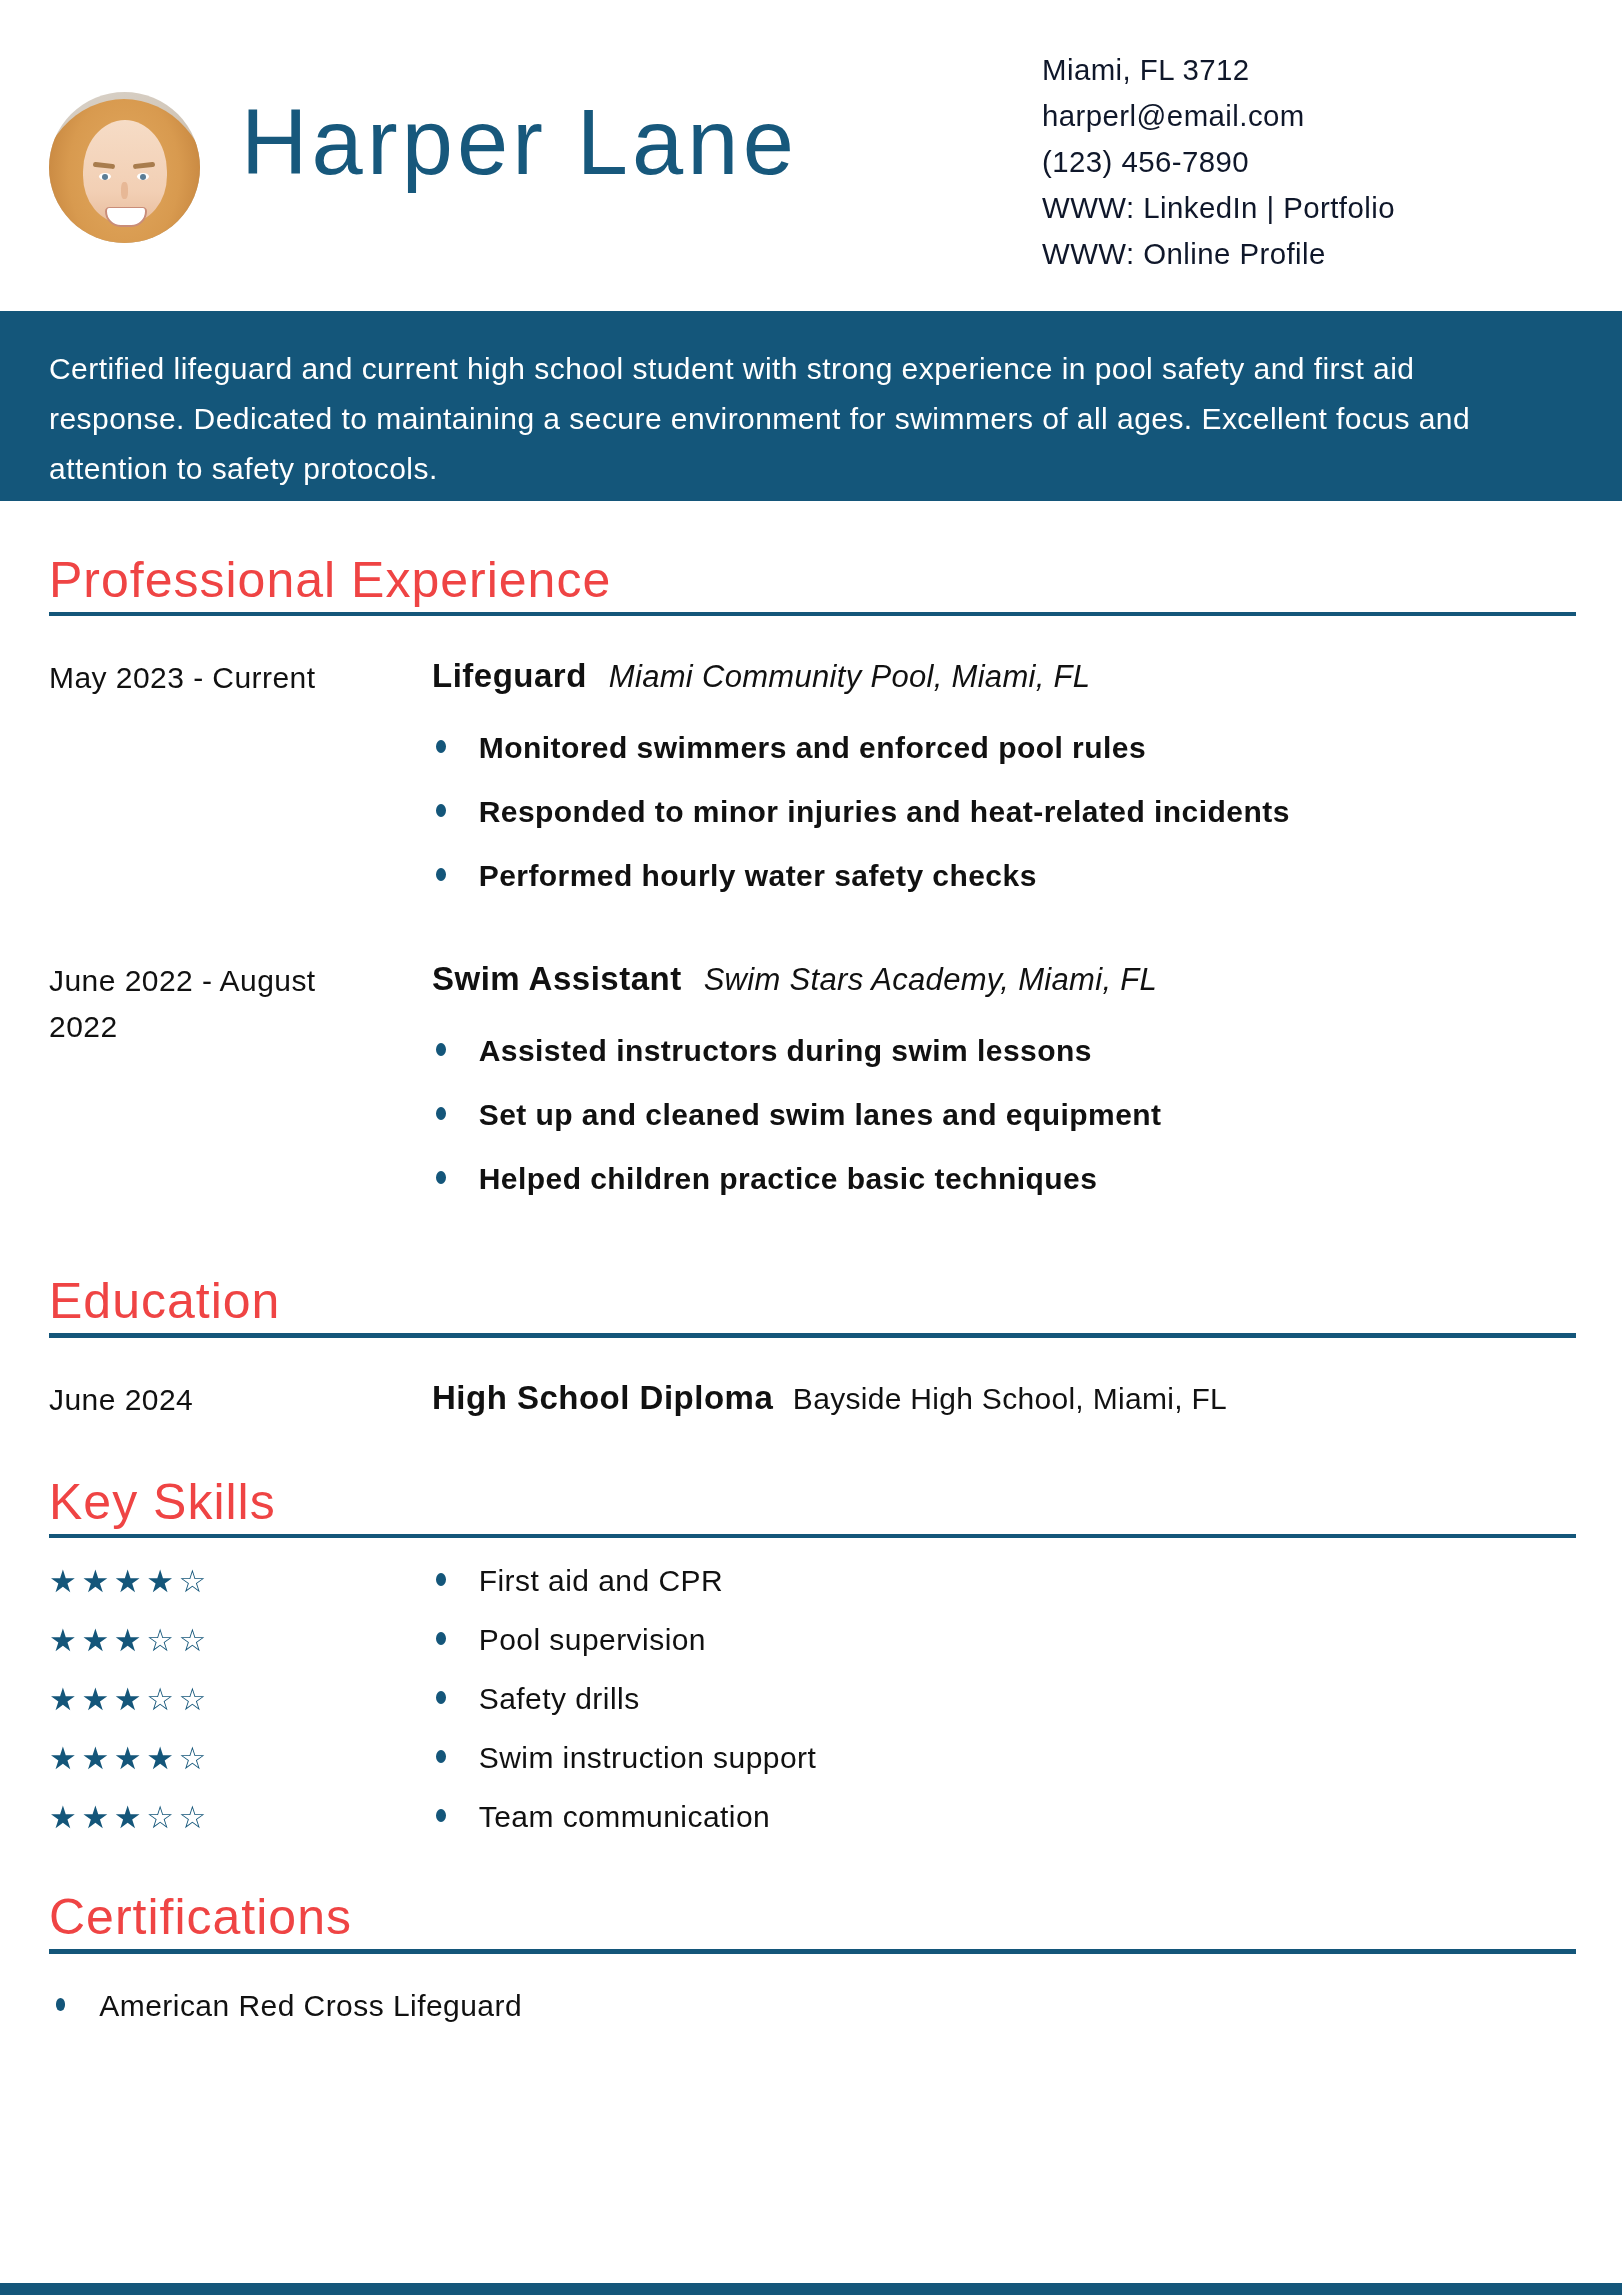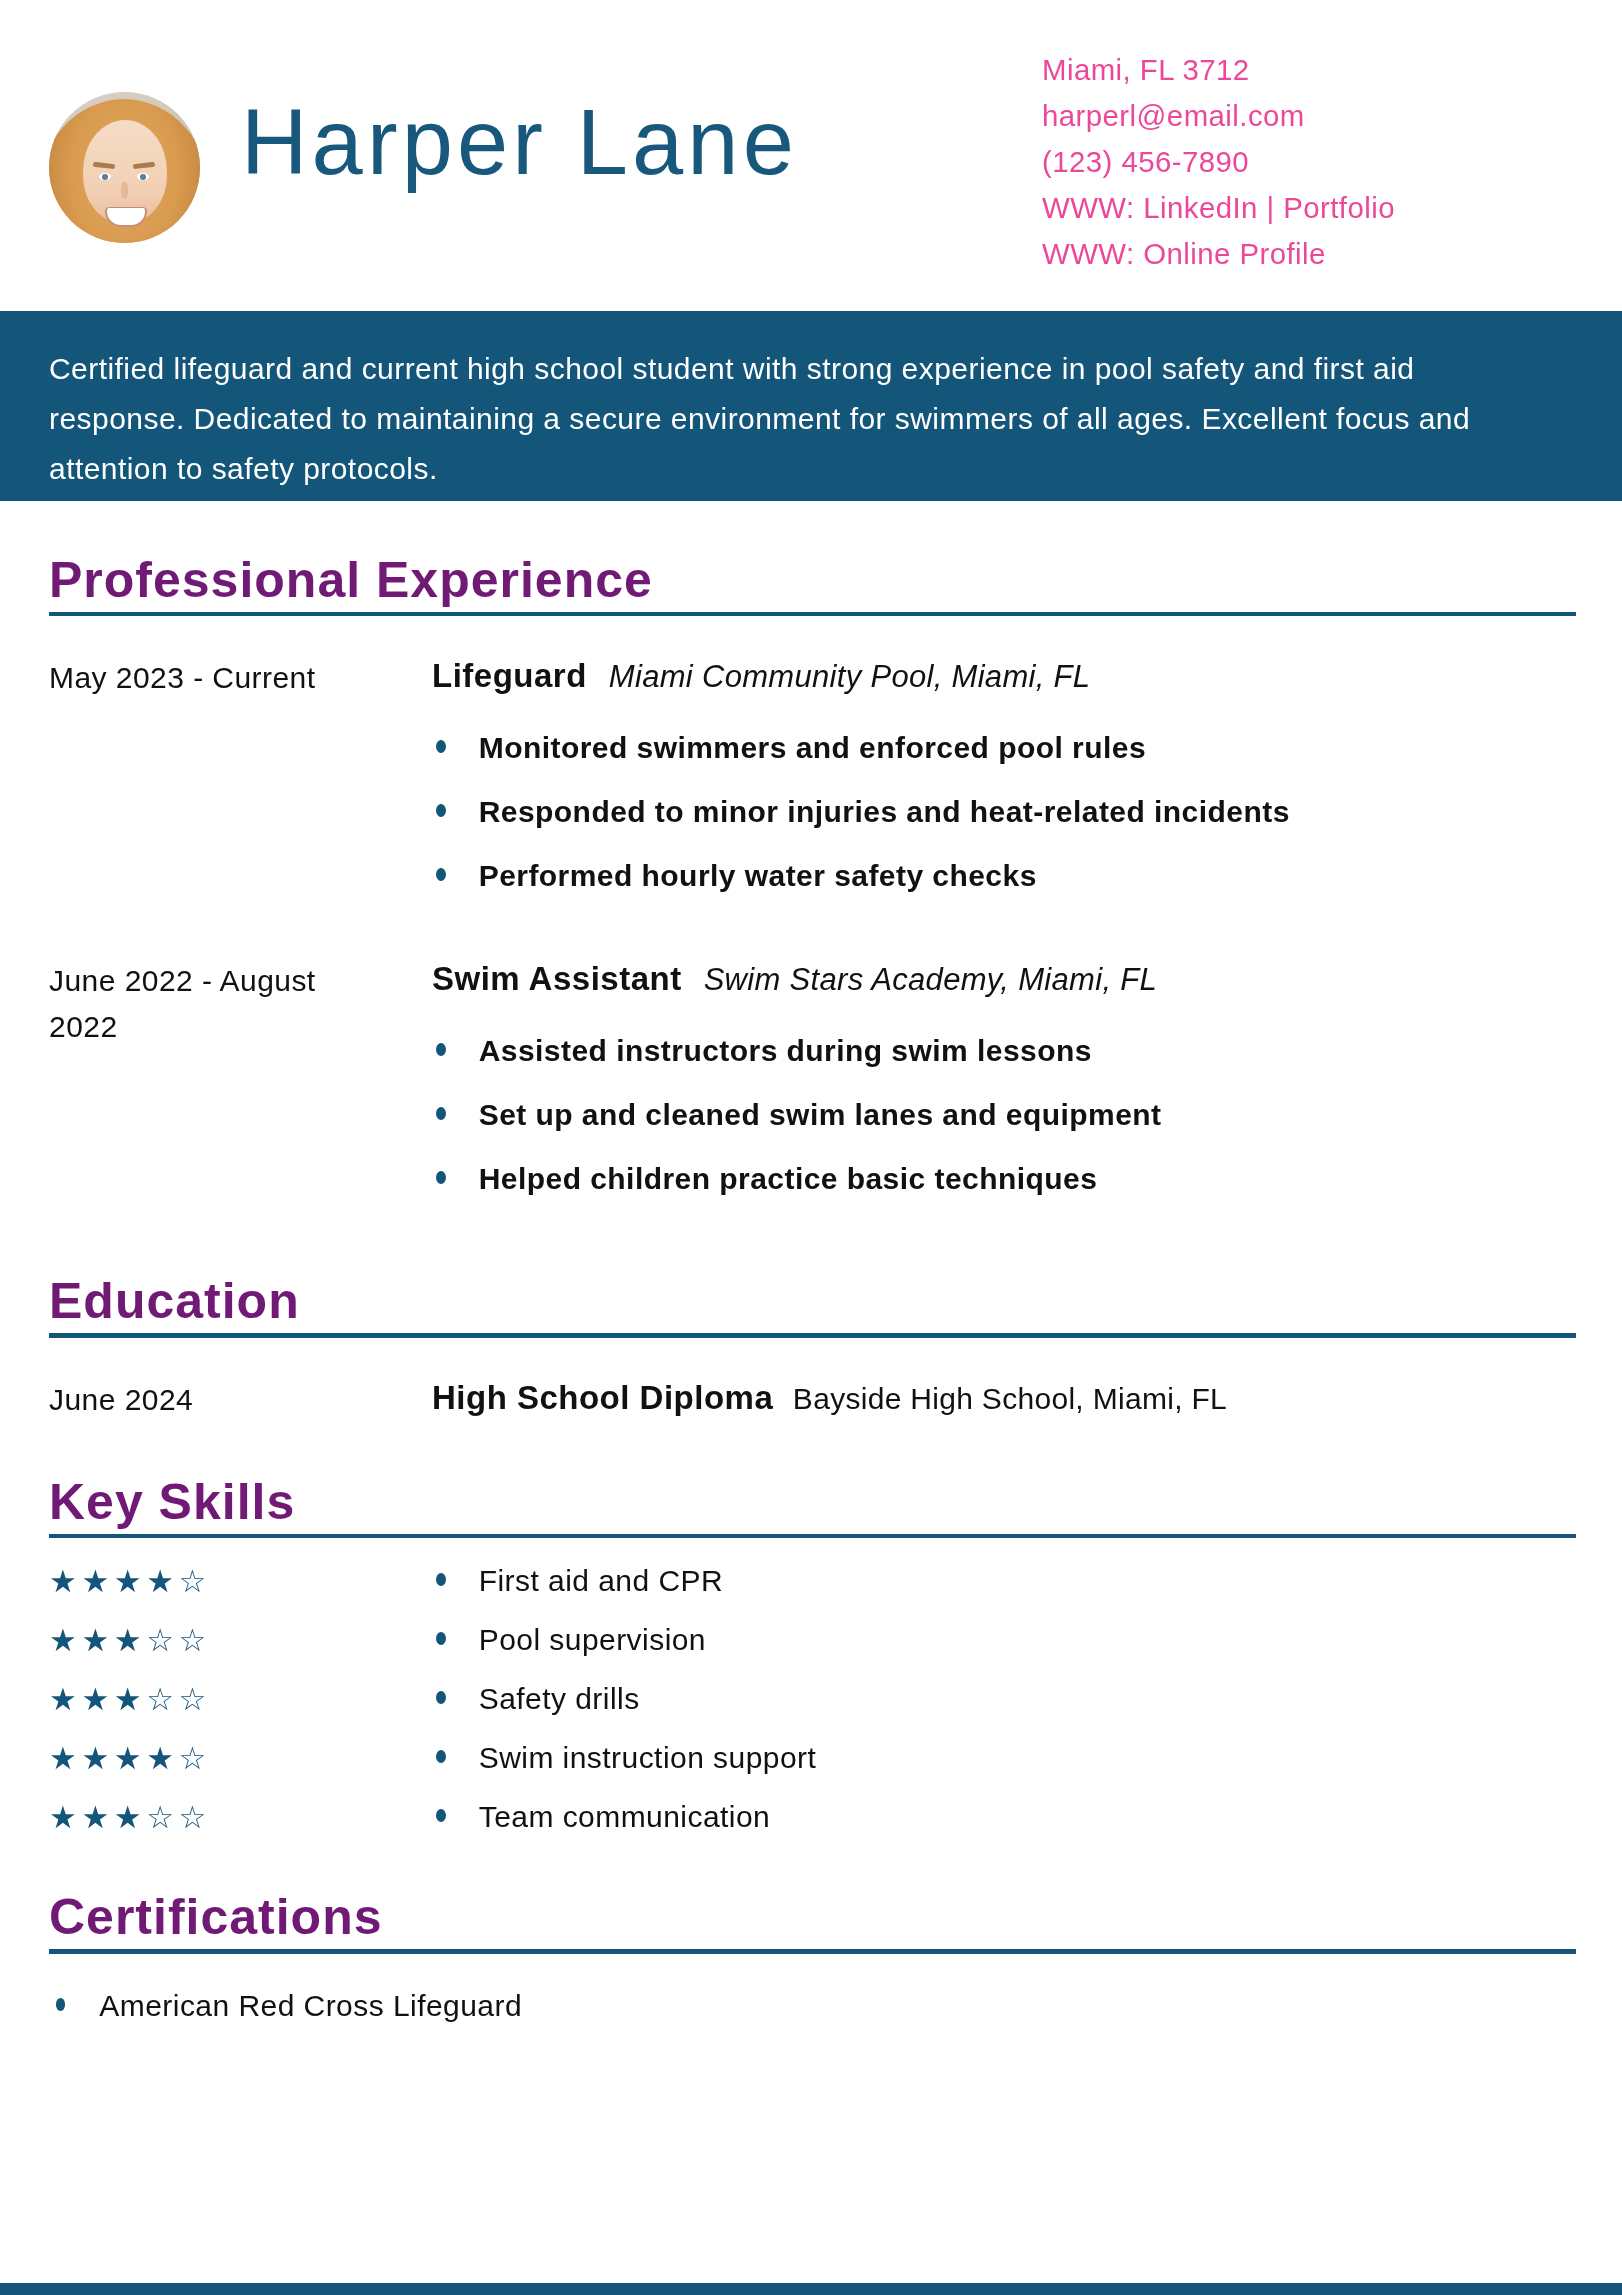--- a/index.html
+++ b/index.html
@@ -45,40 +45,40 @@
     border-radius:5.2px 5.2px 19.6px 19.6px;
   }
   .name{
     position:absolute;left:241px;top:93px;
     font-size:92px;line-height:98px;letter-spacing:0.045em;
     color:#17587c;white-space:nowrap;
   }
   .contact{
     position:absolute;left:1042px;top:47px;
     font-size:29.4px;line-height:46px;letter-spacing:0.015em;
-    color:#ec4899;
+    color:#0f172a;
   }
   .contact div{white-space:nowrap;}
 
   
   .band{
     box-sizing:border-box;width:1622px;height:190px;
     background:#14567a;color:#ffffff;
     padding:33px 118px 0 49px;
   }
   .band p{
     margin:0;max-width:1466px;
     font-size:30px;line-height:50px;letter-spacing:0.015em;
   }
 
   
   h2{
     margin:55px 0 0 49px;
-    font-size:50px;line-height:48px;font-weight:700;
-    letter-spacing:0.02em;color:#701a75;
+    font-size:50px;line-height:48px;font-weight:400;
+    letter-spacing:0.02em;color:#ef4444;
   }
   .rule{margin:7.9px 0 0 49px;width:1527px;height:4.6px;background:#14567a;}
 
   .row{display:flex;margin:39px 0 0 49px;}
   .dates{
     flex:0 0 301px;margin-right:82px;
     font-size:30px;line-height:46px;letter-spacing:0.015em;color:#111111;
   }
   .entry{flex:1;}
   .entry-title{font-size:30px;line-height:42px;letter-spacing:0.01em;}

